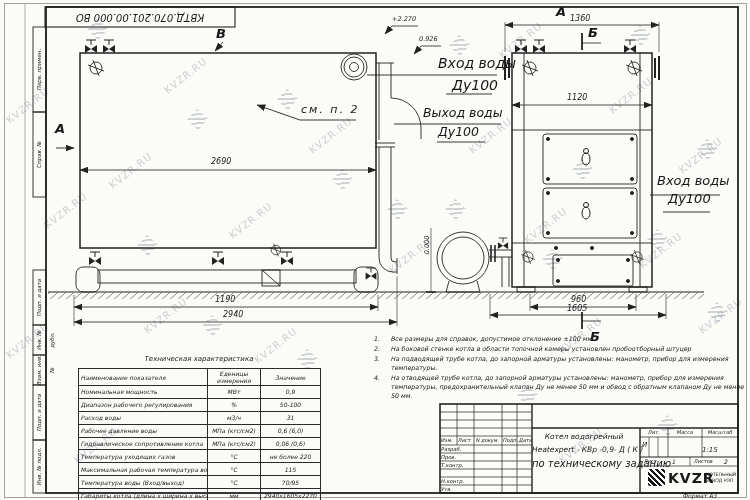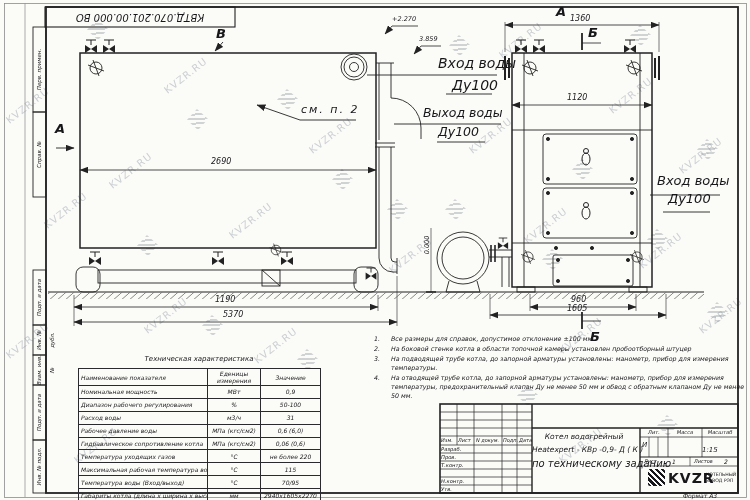--- a/index.html
+++ b/index.html
@@ -255,30 +255,30 @@
   <span class="mlab" style="top:197px;width:85px">Справ. №</span>
   <span class="mlab" style="top:325px;width:55px">Подп. и дата</span>
   <span class="mlab" style="top:355px;width:30px">Инв. № дубл.</span>
   <span class="mlab" style="top:385px;width:30px">Взам. инв. №</span>
   <span class="mlab" style="top:440px;width:55px">Подп. и дата</span>
   <span class="mlab" style="top:493px;width:53px">Инв. № подл.</span>
 
   <span class="t b" style="left:216px;top:27px;font-size:13px">В</span>
   <span class="t b" style="left:55px;top:122px;font-size:13px">А</span>
   <span class="t" style="left:392px;top:16px;font-size:6.5px">+2.270</span>
-  <span class="t" style="left:419px;top:36px;font-size:6.5px">3.859</span>
+  <span class="t" style="left:419px;top:36px;font-size:6.5px">0.926</span>
   <span class="t" style="left:424px;top:263px;width:36px;transform-origin:0 0;transform:rotate(-90deg);font-size:6.5px;text-align:center">0.000</span>
   <span class="t" style="left:438px;top:56px;font-size:14px">Вход воды</span>
   <span class="t" style="left:452px;top:78px;font-size:14px">Ду100</span>
   <span class="t" style="left:423px;top:107px;font-size:12.5px">Выход воды</span>
   <span class="t" style="left:438px;top:126px;font-size:12.5px">Ду100</span>
   <span class="t" style="left:301px;top:104px;font-size:11px;letter-spacing:2px">см. п. 2</span>
   <span class="t" style="left:211px;top:158px;font-size:8px">2690</span>
   <span class="t" style="left:215px;top:296px;font-size:8px">1190</span>
-  <span class="t" style="left:223px;top:311px;font-size:8px">5370</span>
+  <span class="t" style="left:223px;top:311px;font-size:8px">2940</span>
   <span class="t b" style="left:556px;top:5px;font-size:13px">А</span>
   <span class="t" style="left:570px;top:15px;font-size:8px">1360</span>
   <span class="t b" style="left:588px;top:26px;font-size:13px">Б</span>
   <span class="t" style="left:567px;top:94px;font-size:8px">1120</span>
   <span class="t" style="left:571px;top:296px;font-size:8px">960</span>
   <span class="t" style="left:567px;top:305px;font-size:8px">1605</span>
   <span class="t b" style="left:590px;top:330px;font-size:13px">Б</span>
   <span class="t" style="left:657px;top:174px;font-size:13px">Вход воды</span>
   <span class="t" style="left:668px;top:192px;font-size:13px">Ду100</span>
 

